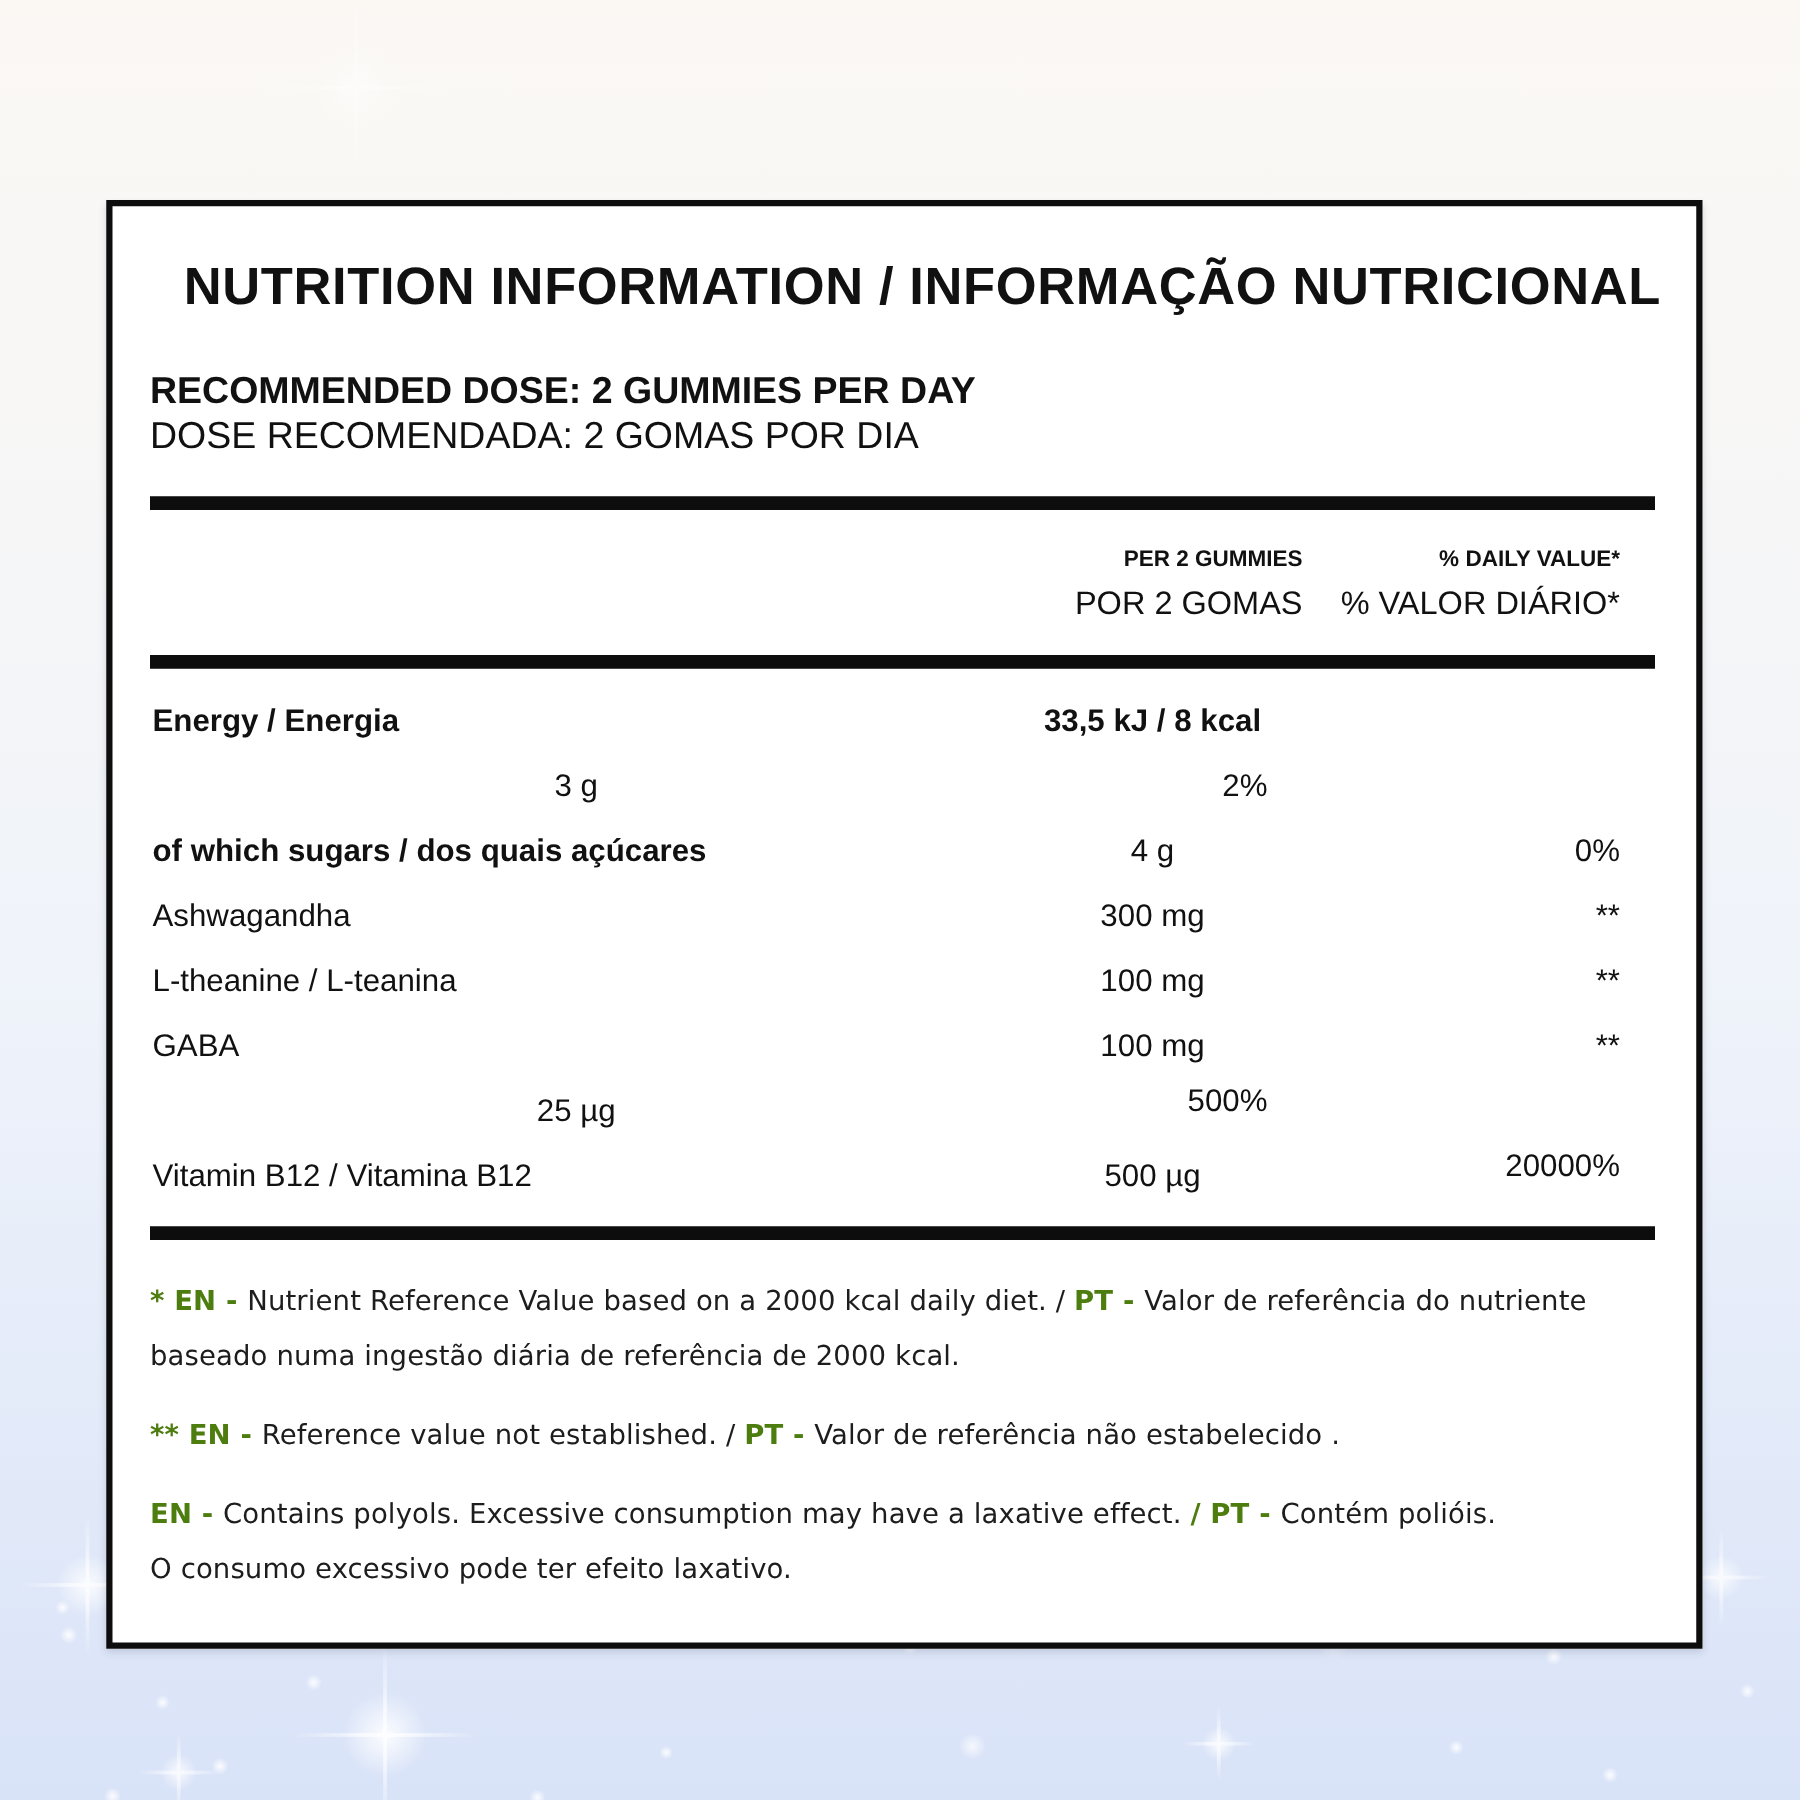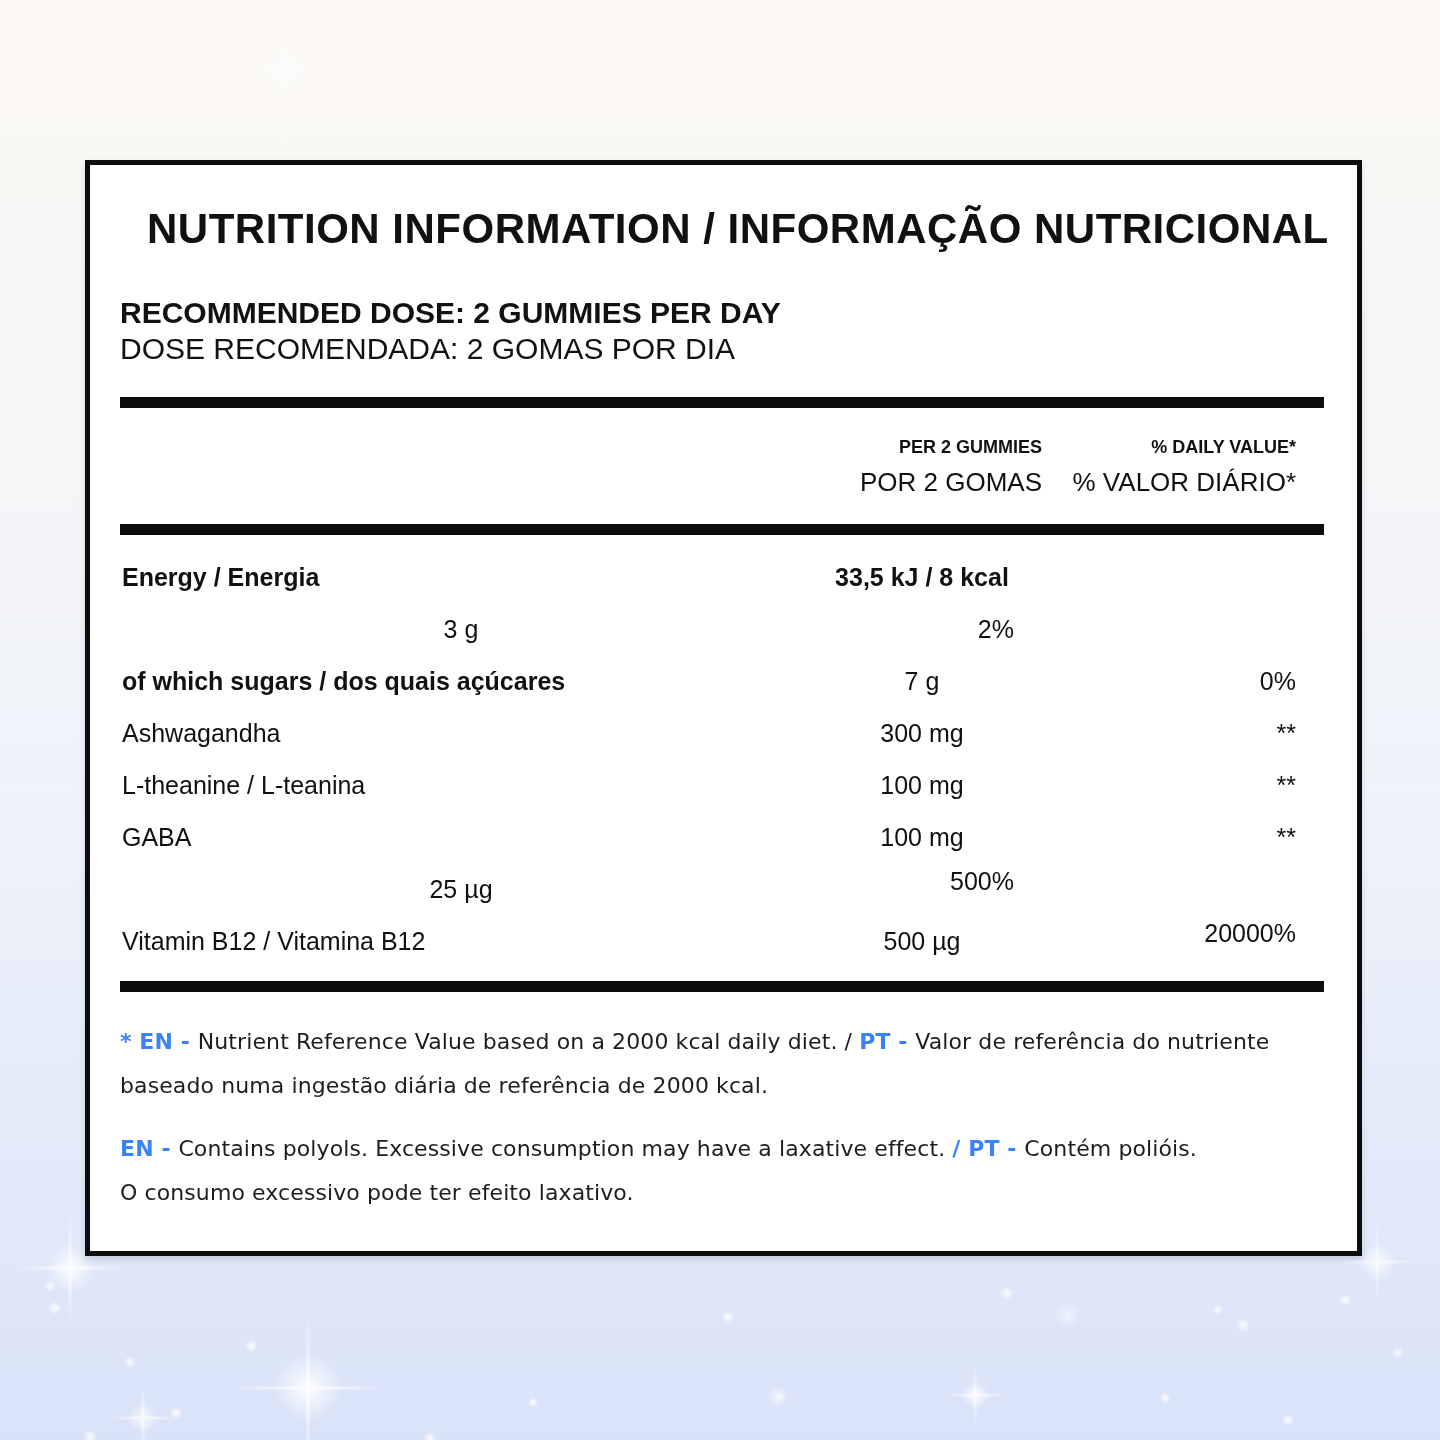--- a/index.html
+++ b/index.html
@@ -70,21 +70,21 @@
   .row.bold-amount .amount { font-weight:bold; }
   .row .pct { text-align:right; padding-right:28px; white-space:nowrap; }
   .row:nth-child(7) .pct, .row:nth-child(8) .pct { transform:translateY(-8px); }
   .footnotes {
     margin-top:28px;
     font-family:"DejaVu Sans", sans-serif;
     font-size:22px; line-height:44px; color:#1d1d1d; letter-spacing:.1px;
   }
   .footnotes p { margin:0 0 19px 0; }
   .footnotes p:last-child { margin-bottom:0; }
-  .footnotes b { color:#3b82f6; }
+  .footnotes b { color:#4d7c0f; }
 </style>
 </head>
 <body>
 
 <div class="canvas">
 
   <div>
     <div class="star" style="left:285px;top:70px;width:150px;height:150px;opacity:.55;">
         <span class="glow"></span>
       </div>
@@ -155,21 +155,21 @@
           <div class="label">Energy / Energia</div>
           <div class="amount">33,5 kJ / 8 kcal</div>
           <div class="pct"></div>
         </div>
         <div class="row bold-label">
           <div class="amount">3 g</div>
           <div class="pct">2%</div>
         </div>
         <div class="row bold-label">
           <div class="label">of which sugars / dos quais açúcares</div>
-          <div class="amount">7 g</div>
+          <div class="amount">4 g</div>
           <div class="pct">0%</div>
         </div>
         <div class="row">
           <div class="label">Ashwagandha</div>
           <div class="amount">300 mg</div>
           <div class="pct">**</div>
         </div>
         <div class="row">
           <div class="label">L-theanine / L-teanina</div>
           <div class="amount">100 mg</div>
@@ -188,17 +188,18 @@
           <div class="label">Vitamin B12 / Vitamina B12</div>
           <div class="amount">500 µg</div>
           <div class="pct">20000%</div>
         </div>
       </div>
 
     <div class="bar"></div>
 
     <div class="footnotes">
         <p><b>* EN - </b><span>Nutrient Reference Value based on a 2000 kcal daily diet. / </span><b>PT - </b><span>Valor de referência do nutriente</span><br><span>baseado numa ingestão diária de referência de 2000 kcal.</span></p>
+        <p><b>** EN - </b><span>Reference value not established. / </span><b>PT - </b><span>Valor de referência não estabelecido .</span></p>
         <p><b>EN - </b><span>Contains polyols. Excessive consumption may have a laxative effect. </span><b>/ PT - </b><span>Contém polióis.</span><br><span>O consumo excessivo pode ter efeito laxativo.</span></p>
       </div>
 
   </div>
 </div>
 
 </body></html>

